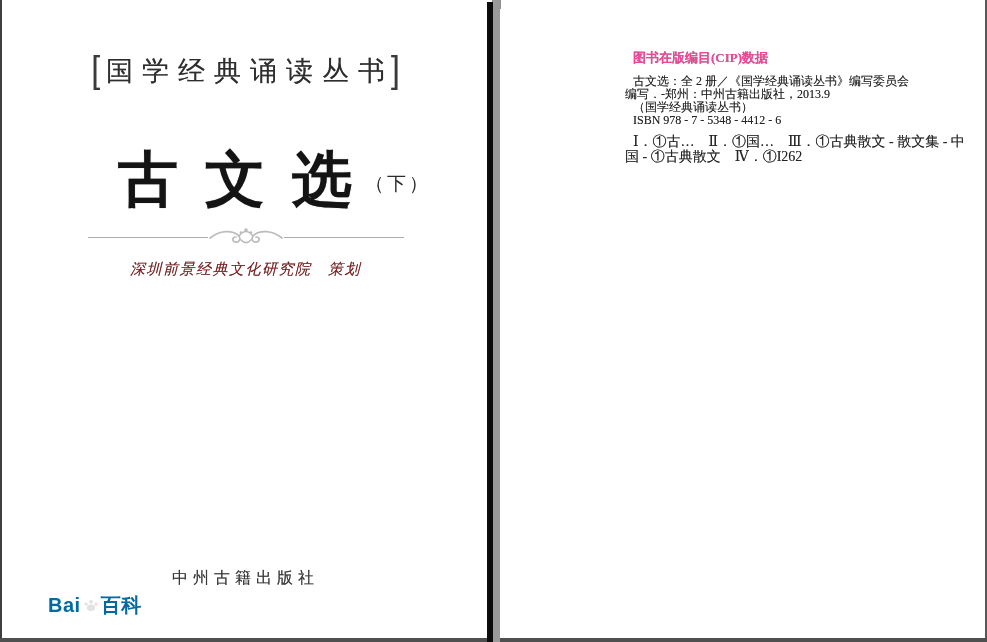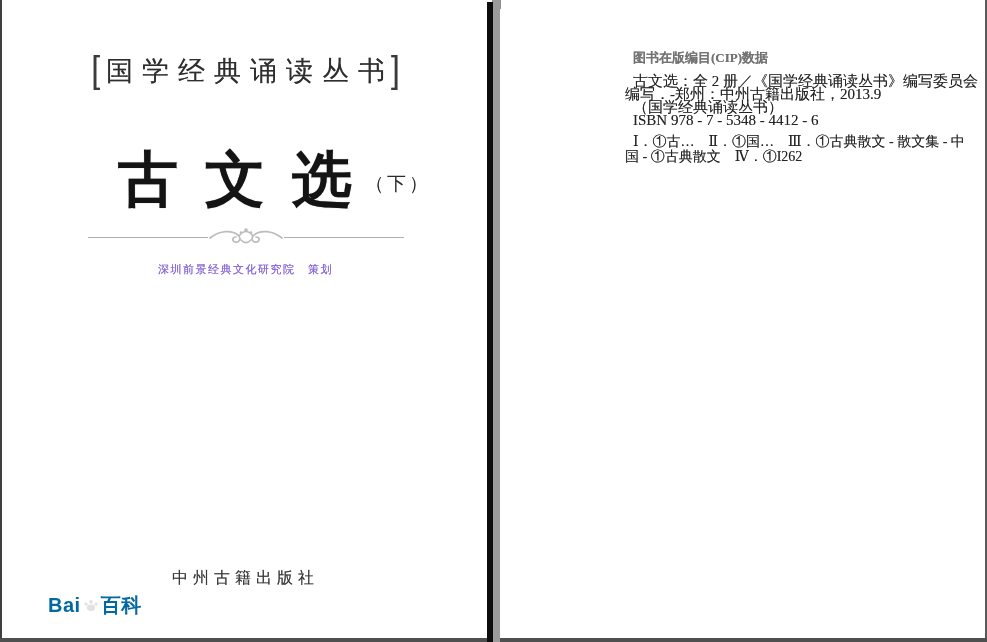--- a/index.html
+++ b/index.html
@@ -58,43 +58,44 @@
 
   .divider {
     position:absolute; left:86px; top:224px; width:316px; height:26px;
     display:flex; align-items:center;
   }
   .divider .rule { flex:1; height:1px; background:#adadad; }
   .divider .ornament { width:76px; height:26px; flex:0 0 auto; }
 
   .credits {
     position:absolute; left:0; top:260px; width:100%; text-align:center;
-    font-size:11px; line-height:18px; letter-spacing:1.5px; color:#8b5cf6;
+    font-size:15px; line-height:18px; letter-spacing:1.5px; color:#7f1d1d;
     text-shadow: 0 0 0.5px rgba(40,40,40,0.5);
+    font-style: italic;
   }
   .credits .credit-line { white-space:nowrap; }
 
   .publisher {
     position:absolute; left:0; top:568px; width:100%; text-align:center;
     font-size:16px; letter-spacing:5px; color:#363636; white-space:nowrap;
     text-shadow: 0 0 0.5px rgba(40,40,40,0.5);
   }
 
   
   .right-page {
     position:absolute; left:625px; top:0; width:290px; height:638px;
     font-family: "Liberation Serif", "DejaVu Serif", serif;
     color:#242424;
     text-shadow: 0 0 0.5px rgba(40,40,40,0.5);
   }
   .cip-header {
     position:absolute; left:0; top:49px; padding-left:8px;
-    font-weight:bold; font-size:13px; white-space:nowrap; color:#737373;
+    font-weight:bold; font-size:13px; white-space:nowrap; color:#ec4899;
   }
-  .cip-para { position:absolute; left:0; top:75px; width:245px; font-size:15px; line-height:13px; }
+  .cip-para { position:absolute; left:0; top:75px; width:245px; font-size:12px; line-height:13px; }
   .cip-para .cip-line { white-space:nowrap; }
   .indent { padding-left:8px; }
   .cip-class { position:absolute; left:0; top:134px; width:245px; font-size:14px; line-height:15px; }
   .cip-class .class-line { white-space:nowrap; }
   .cip-record { position:absolute; left:0; top:172px; padding-left:8px; font-size:11.5px; white-space:nowrap; }
 
   
   .watermark {
     position:absolute; left:48px; top:593px; height:24px;
     display:flex; align-items:center; color:#0369a1;

